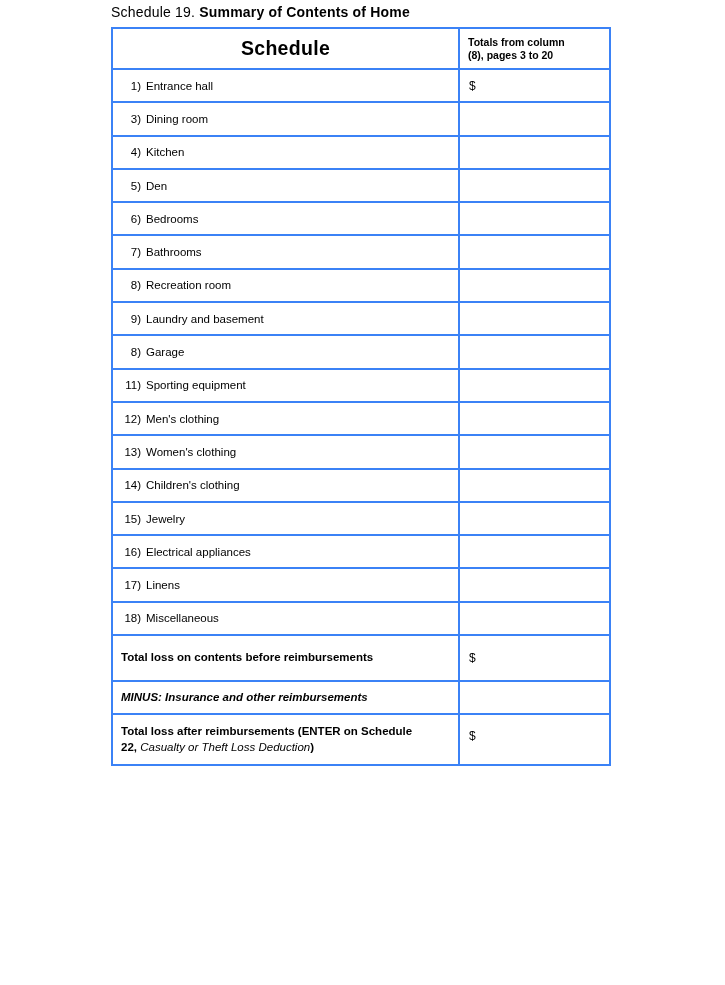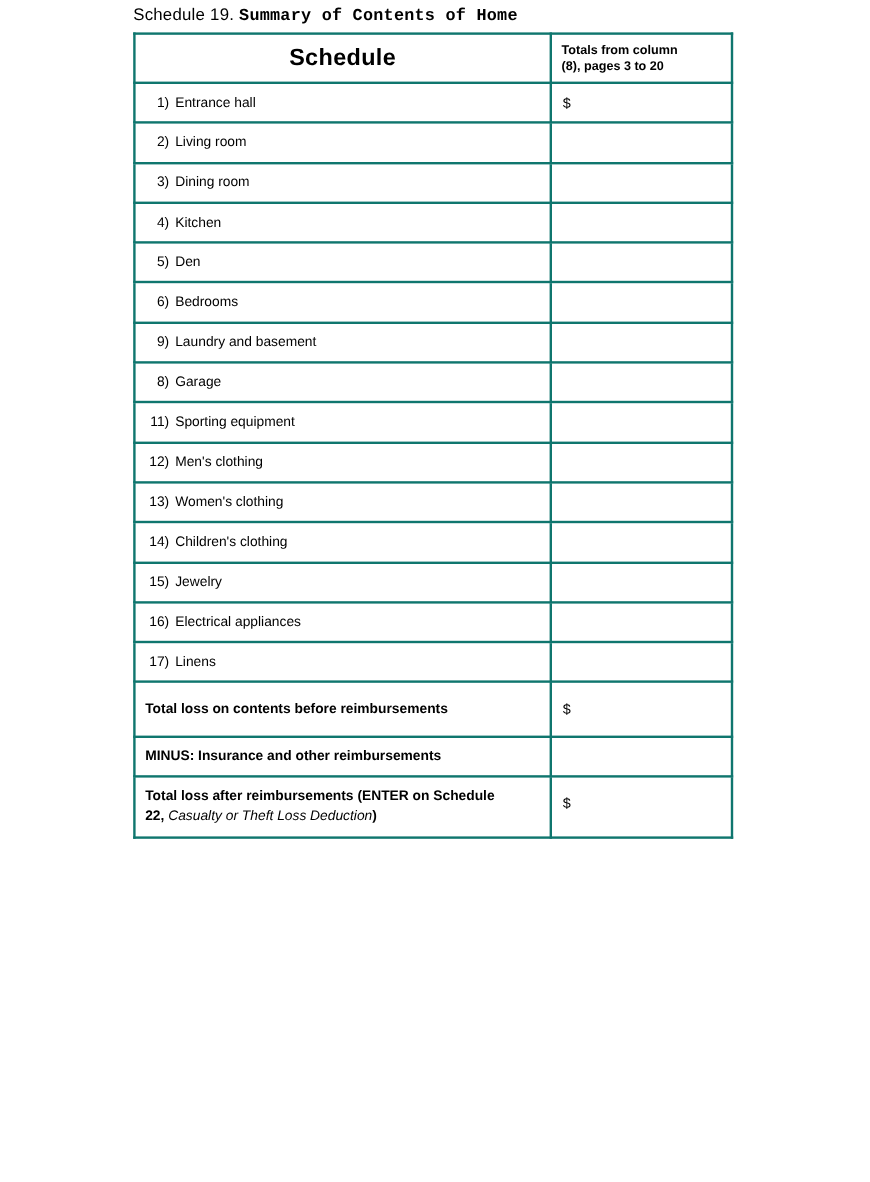--- a/index.html
+++ b/index.html
@@ -10,31 +10,31 @@
     font-family: "Liberation Sans", sans-serif;
     position: relative;
   }
   .page-title {
     position: absolute;
     left: 111px; top: 4px;
     font-size: 14px;
     letter-spacing: 0.2px;
     white-space: pre;
   }
-  .page-title .bold { font-weight: bold; font-family: Liberation Mono, monospace; }
+  .page-title .bold { font-weight: bold; }
 
   table.contents-table {
     position: absolute;
     left: 111px; top: 27px;
     width: 498px;
     border-collapse: collapse;
     table-layout: fixed;
   }
   table.contents-table td {
-    border: 2px solid #0f766e;
+    border: 2px solid #3b82f6;
     vertical-align: middle;
     overflow: hidden;
   }
   col.schedule-col { width: 347px; }
   col.totals-col   { width: 151px; }
 
   tr.header-row { height: 41px; }
   td.schedule-header {
     text-align: center;
     font-weight: bold;
@@ -61,21 +61,21 @@
     text-align: right;
   }
   td.label-cell .room { margin-left: 5px; }
 
   td.value-cell {
     font-size: 12px;
     padding-left: 9px;
   }
 
   tr.summary-row-1 { height: 46px; }
-  tr.summary-row-2 { height: 33px; }
+  tr.summary-row-2 { height: 33px; font-style: italic; }
   tr.summary-row-3 { height: 51px; }
   td.summary-label {
     font-weight: bold;
     font-size: 11.5px;
     line-height: 15.5px;
     padding-left: 8px;
   }
   td.summary-label .wrap-limit {
     display: inline-block;
     max-width: 310px;
@@ -108,37 +108,41 @@
       <div>Totals from column</div>
       <div>(8), pages 3 to 20</div>
     </td>
   </tr>
 
   <tr class="data-row">
     <td class="label-cell"><span class="num">1)</span><span class="room">Entrance hall</span></td>
     <td class="value-cell"><span>$</span></td>
   </tr>
   <tr class="data-row">
-    <td class="label-cell"><span class="num">2)</span><span class="room">Living room</span></td>
-    <td class="value-cell"><span></span></td>
-  </tr>
-  <tr class="data-row">
     <td class="label-cell"><span class="num">3)</span><span class="room">Dining room</span></td>
     <td class="value-cell"><span></span></td>
   </tr>
   <tr class="data-row">
     <td class="label-cell"><span class="num">4)</span><span class="room">Kitchen</span></td>
     <td class="value-cell"><span></span></td>
   </tr>
   <tr class="data-row">
     <td class="label-cell"><span class="num">5)</span><span class="room">Den</span></td>
     <td class="value-cell"><span></span></td>
   </tr>
   <tr class="data-row">
     <td class="label-cell"><span class="num">6)</span><span class="room">Bedrooms</span></td>
+    <td class="value-cell"><span></span></td>
+  </tr>
+  <tr class="data-row">
+    <td class="label-cell"><span class="num">7)</span><span class="room">Bathrooms</span></td>
+    <td class="value-cell"><span></span></td>
+  </tr>
+  <tr class="data-row">
+    <td class="label-cell"><span class="num">8)</span><span class="room">Recreation room</span></td>
     <td class="value-cell"><span></span></td>
   </tr>
   <tr class="data-row">
     <td class="label-cell"><span class="num">9)</span><span class="room">Laundry and basement</span></td>
     <td class="value-cell"><span></span></td>
   </tr>
   <tr class="data-row">
     <td class="label-cell"><span class="num">8)</span><span class="room">Garage</span></td>
     <td class="value-cell"><span></span></td>
   </tr>
@@ -163,20 +167,24 @@
     <td class="value-cell"><span></span></td>
   </tr>
   <tr class="data-row">
     <td class="label-cell"><span class="num">16)</span><span class="room">Electrical appliances</span></td>
     <td class="value-cell"><span></span></td>
   </tr>
   <tr class="data-row">
     <td class="label-cell"><span class="num">17)</span><span class="room">Linens</span></td>
     <td class="value-cell"><span></span></td>
   </tr>
+  <tr class="data-row">
+    <td class="label-cell"><span class="num">18)</span><span class="room">Miscellaneous</span></td>
+    <td class="value-cell"><span></span></td>
+  </tr>
 
   <tr class="summary-row-1">
     <td class="summary-label"><span class="wrap-limit">Total loss on contents before reimbursements</span></td>
     <td class="value-cell"><span>$</span></td>
   </tr>
   <tr class="summary-row-2">
     <td class="summary-label"><span class="wrap-limit">MINUS: Insurance and other reimbursements</span></td>
     <td class="value-cell"><span></span></td>
   </tr>
   <tr class="summary-row-3">

